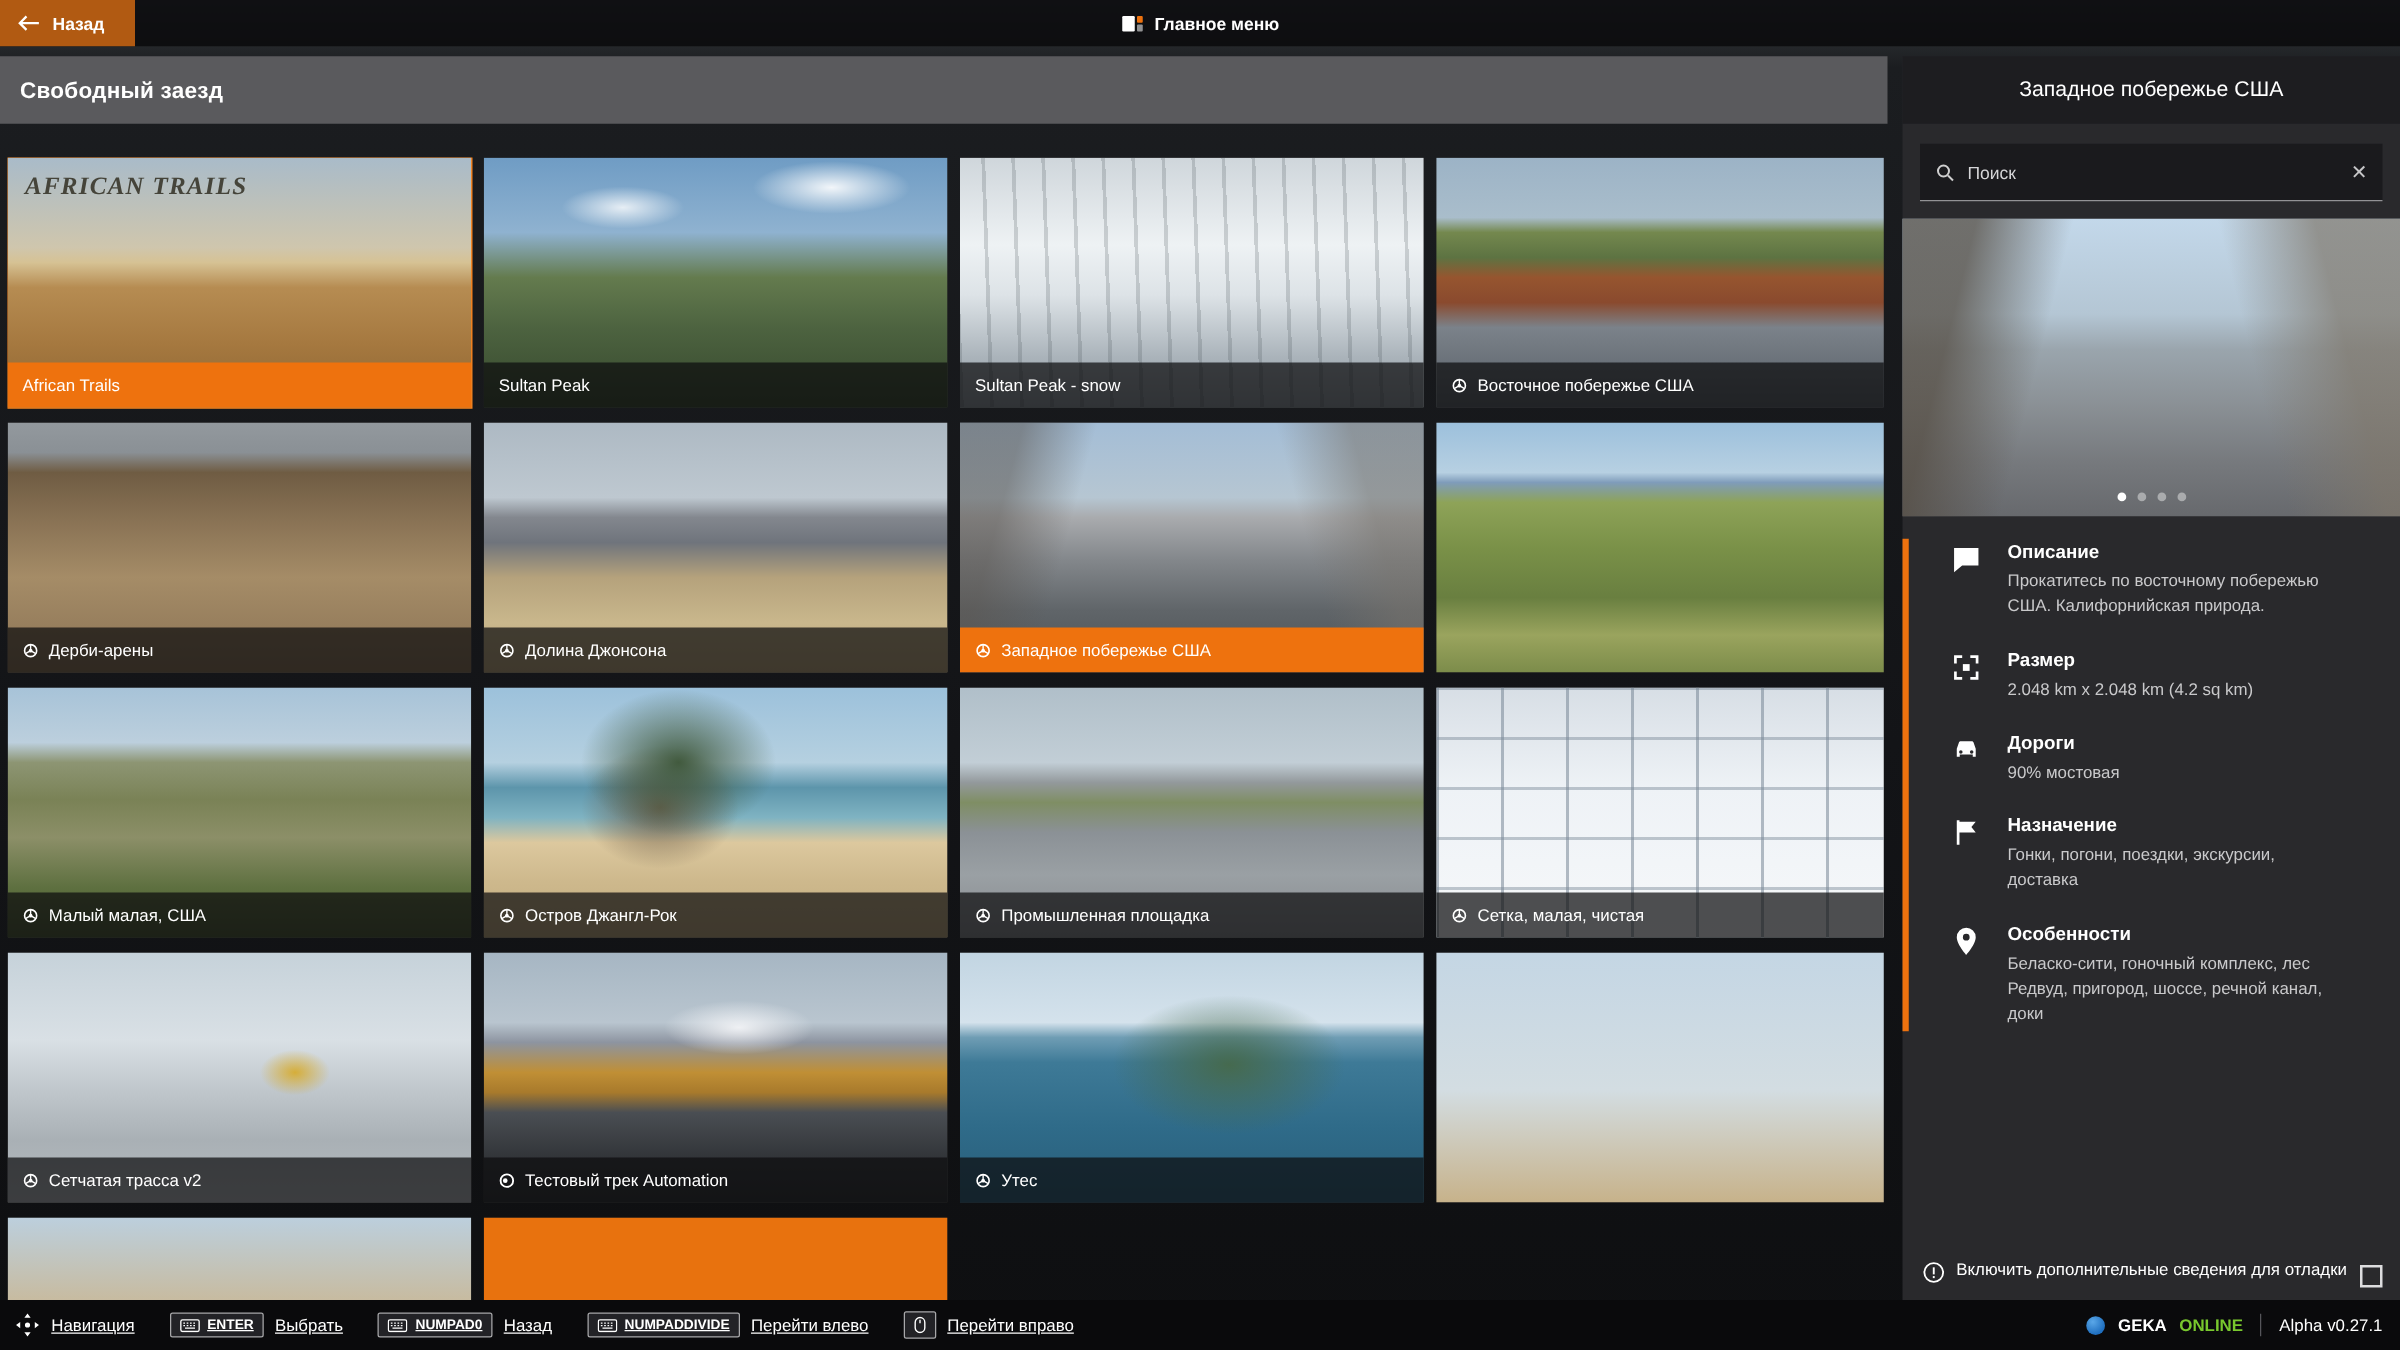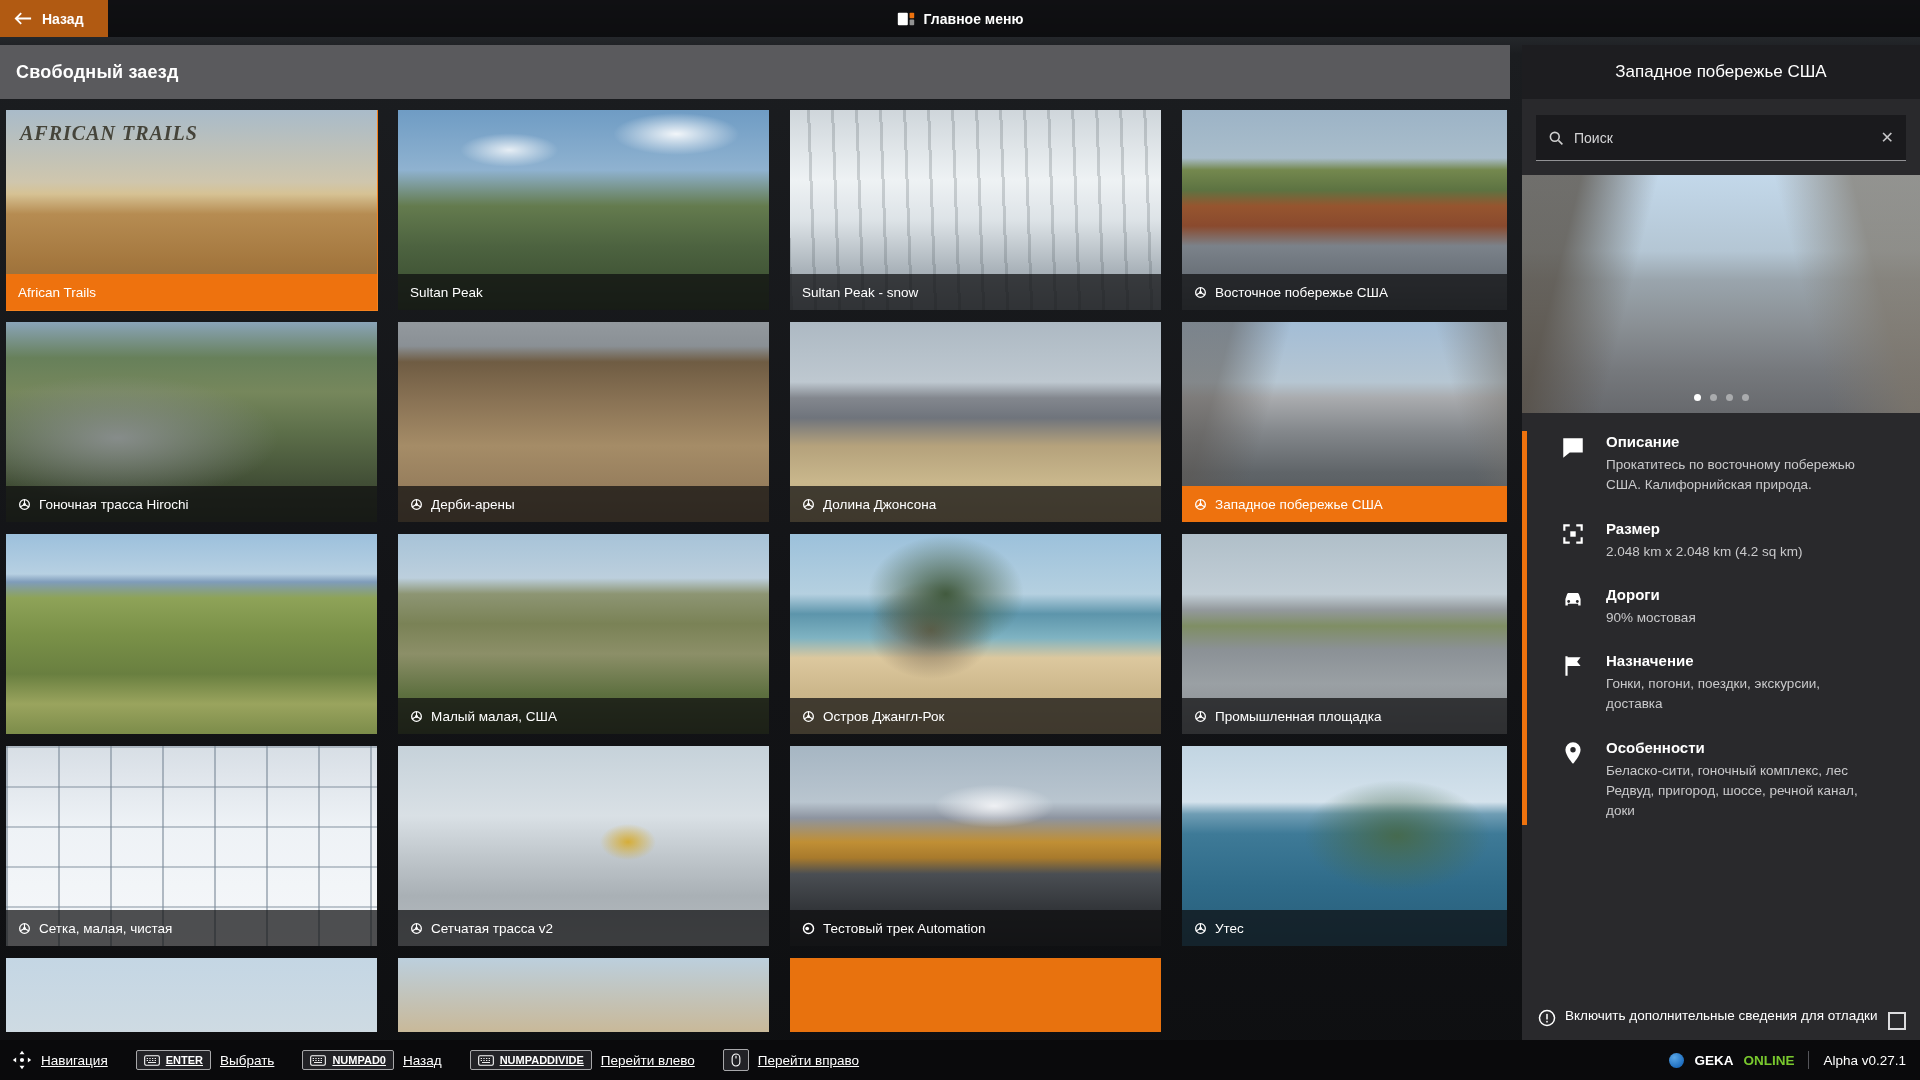--- a/index.html
+++ b/index.html
@@ -17,22 +17,22 @@
     gap:10px; padding:0 14px; cursor:pointer; font-size:14px; font-weight:bold; }
   .topbar-center { position:absolute; left:0; right:0; display:flex; align-items:center;
     justify-content:center; gap:9px; pointer-events:none; font-size:14px; font-weight:bold; }
 
   
   .page-header { position:absolute; top:45px; left:0; width:1510px; height:54px;
     background:#5a5a5d; display:flex; align-items:center; padding-left:16px; z-index:5; }
   .page-header h1 { font-size:18px; font-weight:bold; letter-spacing:.2px; }
 
   
-  .grid { position:absolute; top:110px; left:6px; width:1501px; height:922px; overflow:hidden;
-    display:grid; grid-template-columns:repeat(4,371px); grid-auto-rows:200px; gap:12px 21px; }
+  .grid { position:absolute; top:126px; left:6px; width:1501px; height:922px; overflow:hidden;
+    display:grid; grid-template-columns:repeat(4,371px); grid-auto-rows:200px; gap:12px 10px; }
   .tile { position:relative; overflow:hidden; cursor:pointer; background:#222; }
   .tile.selected { outline:2px solid #f5821e; outline-offset:-1px; }
   .tile-art { position:absolute; inset:0; }
   .art-text { position:absolute; top:12px; left:14px; font-family:"Liberation Serif", serif;
     font-style:italic; font-weight:bold; font-size:20px; color:#45443a; letter-spacing:1px; }
   .tile-label { position:absolute; left:0; right:0; bottom:0; height:36px;
     background:rgba(12,12,14,.72); display:flex; align-items:center; gap:8px;
     padding:0 12px; font-size:13.5px; }
   .tile.selected .tile-label, .tile-label.orange { background:#ee720e; }
   .tile-icon { display:flex; align-items:center; }
@@ -183,33 +183,20 @@
           <svg viewBox="0 0 14 14" width="13" height="13">
             <circle cx="7" cy="7" r="5.2" fill="none" stroke="#fff" stroke-width="1.4"></circle>
             <path d="M7 7V1.8M7 7 2.2 9.8M7 7l4.8 2.8" stroke="#fff" stroke-width="1.2" fill="none"></path>
             <circle cx="7" cy="7" r="1.6" fill="#fff"></circle>
           </svg>
         </span>
         <span>Восточное побережье США</span>
       </div>
     </div>
     <div class="tile">
-      <div class="tile-art art-hirochi"></div>
-      <div class="tile-label">
-        <span class="tile-icon">
-          <svg viewBox="0 0 14 14" width="13" height="13">
-            <circle cx="7" cy="7" r="5.2" fill="none" stroke="#fff" stroke-width="1.4"></circle>
-            <path d="M7 7V1.8M7 7 2.2 9.8M7 7l4.8 2.8" stroke="#fff" stroke-width="1.2" fill="none"></path>
-            <circle cx="7" cy="7" r="1.6" fill="#fff"></circle>
-          </svg>
-        </span>
-        <span>Гоночная трасса Hirochi</span>
-      </div>
-    </div>
-    <div class="tile">
       <div class="tile-art art-derby"></div>
       <div class="tile-label">
         <span class="tile-icon">
           <svg viewBox="0 0 14 14" width="13" height="13">
             <circle cx="7" cy="7" r="5.2" fill="none" stroke="#fff" stroke-width="1.4"></circle>
             <path d="M7 7V1.8M7 7 2.2 9.8M7 7l4.8 2.8" stroke="#fff" stroke-width="1.2" fill="none"></path>
             <circle cx="7" cy="7" r="1.6" fill="#fff"></circle>
           </svg>
         </span>
         <span>Дерби-арены</span>

